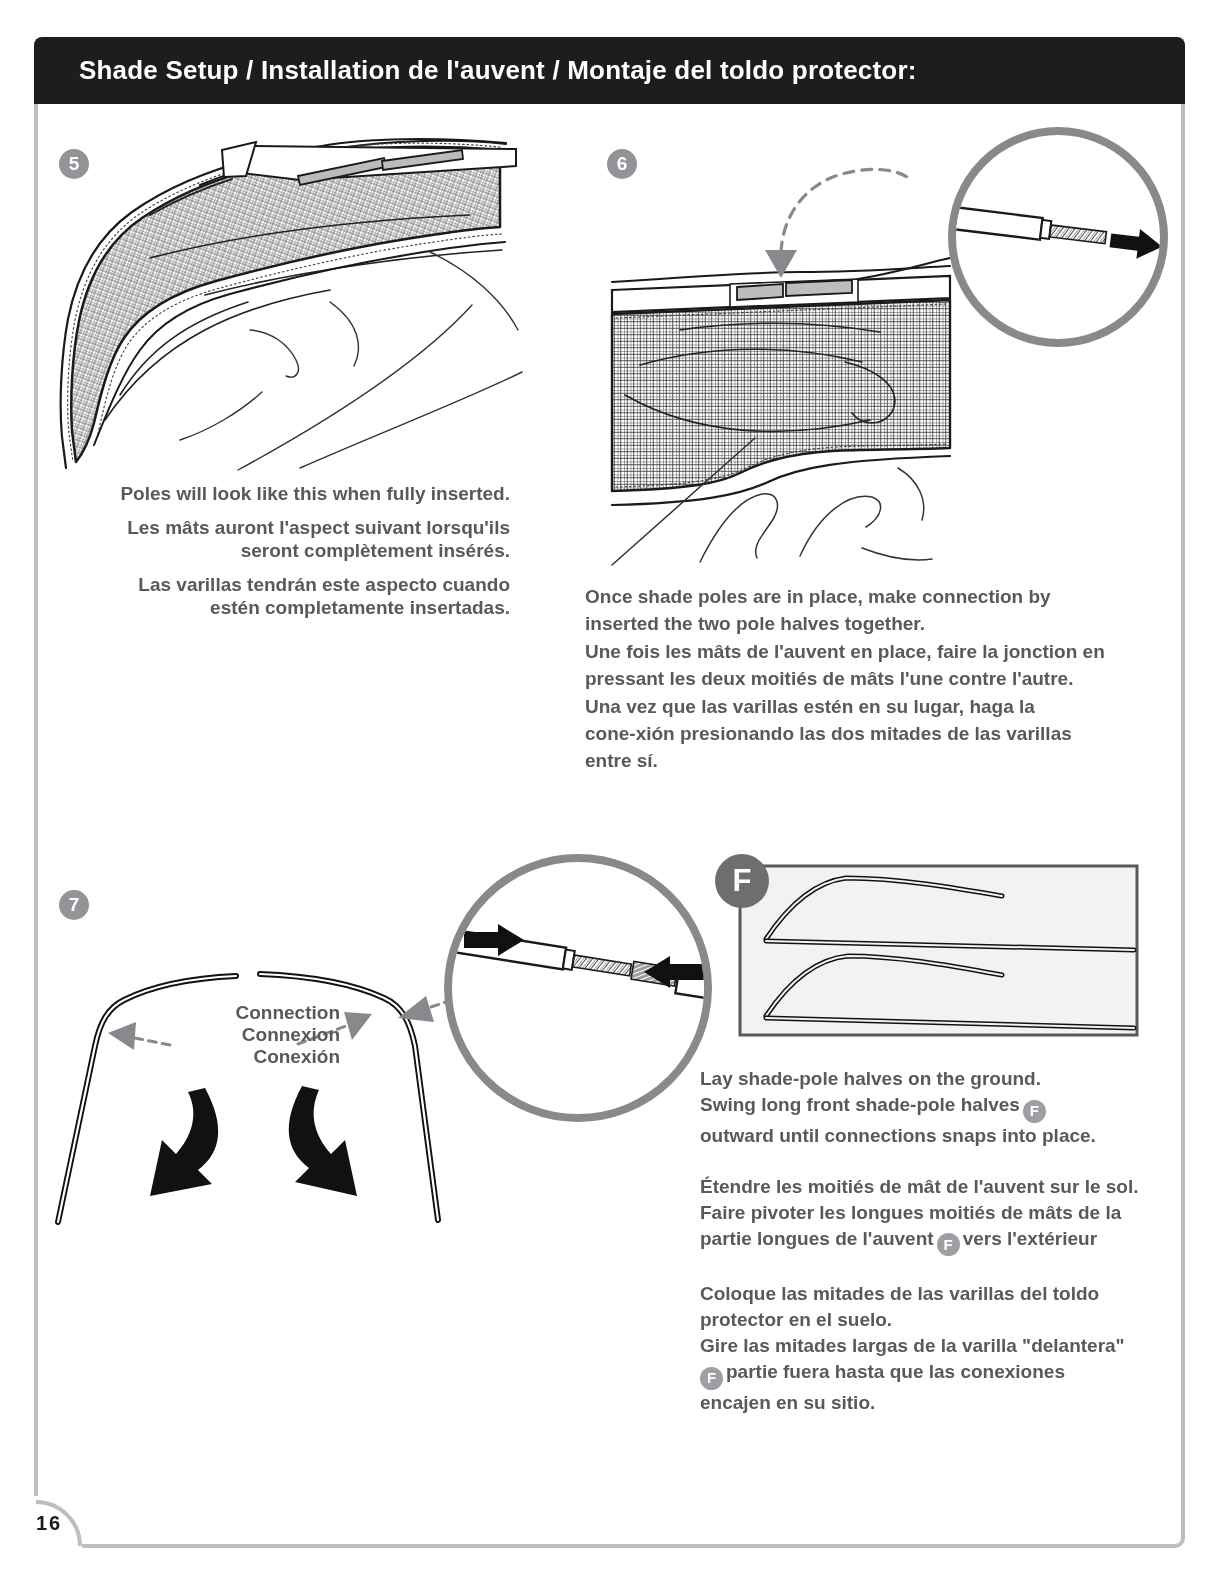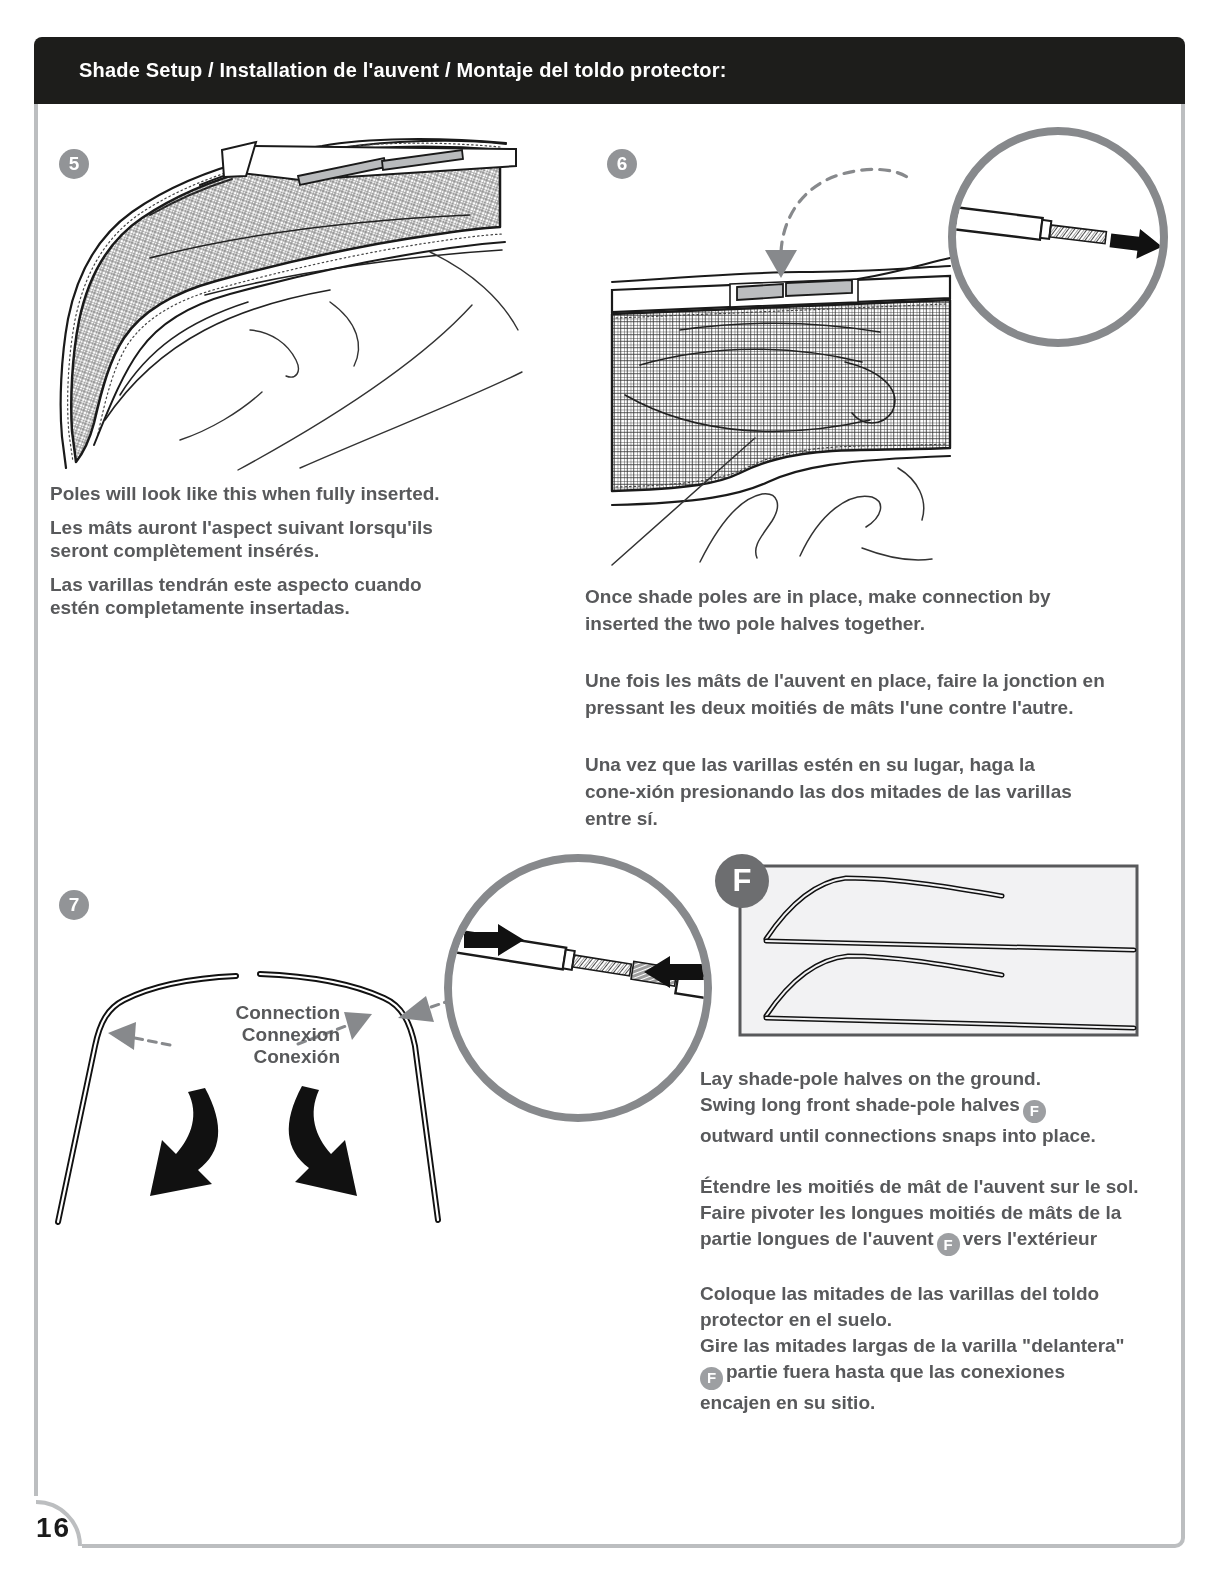--- a/index.html
+++ b/index.html
@@ -10,51 +10,51 @@
   }
   .frame{
     position:absolute;left:34px;top:37px;width:1151px;height:1511px;
     border:4px solid #bcbec0;border-radius:10px;box-sizing:border-box;z-index:0;
   }
   .header{
     position:absolute;left:34px;top:37px;width:1151px;height:67px;
     background:#1d1d1b;border-radius:8px 8px 0 0;box-sizing:border-box;
     display:flex;align-items:center;padding-left:45px;z-index:3;
   }
-  .header .title{color:#ffffff;font-size:20px;letter-spacing:0.2px;}
+  .header .title{color:#ffffff;font-size:26px;letter-spacing:0.2px;}
   svg.art{position:absolute;left:0;top:0;z-index:1;}
   .stepbadge{
     position:absolute;width:30px;height:30px;border-radius:50%;
     background:#929497;color:#fff;font-size:19px;
     display:flex;align-items:center;justify-content:center;z-index:2;
   }
   .fpanel-badge{
     position:absolute;left:715px;top:854px;width:54px;height:54px;border-radius:50%;
     background:#6d6e70;color:#fff;font-size:31px;
     display:flex;align-items:center;justify-content:center;z-index:2;
   }
   .textblock{position:absolute;z-index:2;font-size:19px;}
   .line{display:block;white-space:nowrap;}
-  .cap5{left:50px;top:482px;width:460px;text-align:left;line-height:23px;}
+  .cap5{left:50px;top:482px;width:460px;text-align:right;line-height:23px;}
   .cap5 .para{margin-top:11px;}
   .cap5 .para:first-child{margin-top:0;}
   .cap6{left:585px;top:583px;width:580px;line-height:27px;}
-  .cap6 .para{margin-top:30px;}
+  .cap6 .para{margin-top:1px;}
   .cap6 .para:first-child{margin-top:0;}
   .cap7{left:700px;top:1066px;width:480px;line-height:26px;}
   .cap7 .para{margin-top:25px;}
   .cap7 .para:first-child{margin-top:0;}
   .connlabels{left:130px;top:1002px;width:210px;text-align:right;line-height:22px;}
   .fbadge{
     display:inline-flex;width:23px;height:23px;border-radius:50%;
     background:#9d9fa2;color:#fff;font-size:15px;
     align-items:center;justify-content:center;vertical-align:-5px;margin:0 3px;
   }
   .pagenum{
-    position:absolute;left:36px;top:1512px;font-size:28px;color:#1a1a1a;
+    position:absolute;left:36px;top:1512px;font-size:20px;color:#1a1a1a;
     letter-spacing:2px;z-index:4;text-align:center;
   }
   .notch{position:absolute;left:28px;top:1488px;z-index:3;}
 </style>
 </head>
 <body>
 
 <div class="page">
 
   <div class="frame"></div>

